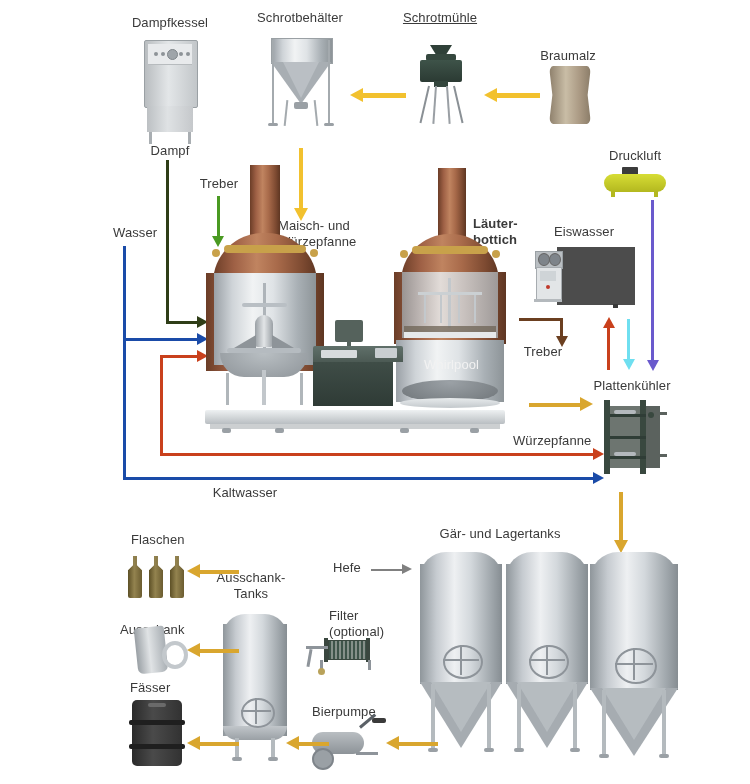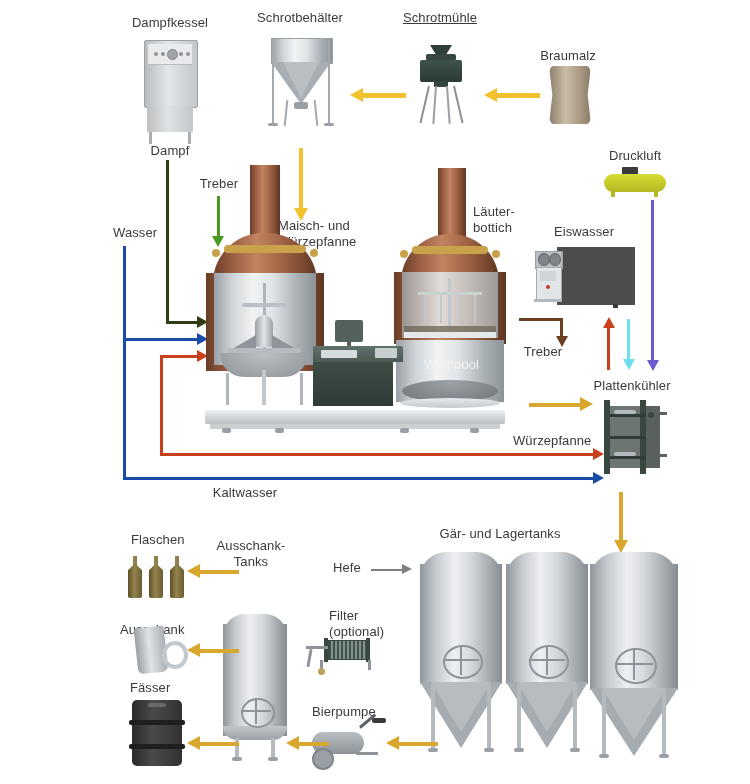--- a/index.html
+++ b/index.html
@@ -149,21 +149,21 @@
     <div style="position:absolute;left:34px;top:170px;width:22px;height:13px;background:#8e9499;clip-path:polygon(0 100%,100% 0,100% 100%);"></div>
     <div style="position:absolute;left:72px;top:170px;width:22px;height:13px;background:#8e9499;clip-path:polygon(0 0,100% 100%,0 100%);"></div>
 
     <div style="position:absolute;left:20px;top:188px;width:88px;height:24px;background:radial-gradient(ellipse at 50% 0,#b9bfc3,#8e9499);border-radius:0 0 44px 44px;"></div>
 
     <div style="position:absolute;left:26px;top:208px;width:3px;height:32px;background:#b0b6ba;"></div>
     <div style="position:absolute;left:100px;top:208px;width:3px;height:32px;background:#b0b6ba;"></div>
     <div style="position:absolute;left:62px;top:205px;width:4px;height:35px;background:#c2c7cb;"></div>
   </div>
 
-  <div class="lbl" style="left:473px;top:204px;"><span style="white-space:pre-line;">Läuter-
+  <div class="lbl" style="left:473px;top:216px;font-weight:bold;"><span style="white-space:pre-line;">Läuter-
 bottich</span></div>
 
   <div class="eq" style="left:390px;top:168px;width:130px;height:250px;">
     <div class="copper" style="position:absolute;left:48px;top:0;width:28px;height:70px;"></div>
     <div class="copper" style="position:absolute;left:11px;top:66px;width:98px;height:48px;border-radius:49px 49px 0 0;"></div>
     <div style="position:absolute;left:22px;top:78px;width:76px;height:8px;background:#c8a14a;border-radius:4px;"></div>
     <div class="rnd" style="position:absolute;left:10px;top:82px;width:8px;height:8px;background:#c8a14a;"></div>
     <div class="rnd" style="position:absolute;left:102px;top:82px;width:8px;height:8px;background:#c8a14a;"></div>
 
     <div class="copper" style="position:absolute;left:4px;top:104px;width:112px;height:72px;"></div>
@@ -326,21 +326,21 @@
     <div style="position:absolute;left:60px;top:0px;width:14px;height:5px;background:#3a3a3a;border-radius:2px;"></div>
     <div style="position:absolute;left:44px;top:34px;width:22px;height:3px;background:#8e949a;"></div>
   </div>
 
   <div style="position:absolute;left:398px;top:742px;width:40px;height:4px;background:#d9a62e;"></div>
   <div class="ahead" style="left:386px;top:736px;border-top:7px solid transparent;border-bottom:7px solid transparent;border-right:13px solid #d9a62e;"></div>
 
   <div style="position:absolute;left:297px;top:742px;width:32px;height:4px;background:#d9a62e;"></div>
   <div class="ahead" style="left:286px;top:736px;border-top:7px solid transparent;border-bottom:7px solid transparent;border-right:13px solid #d9a62e;"></div>
 
-  <div class="lbl c" style="left:251px;top:538px;text-align:center;"><span style="white-space:pre-line;">Ausschank-
+  <div class="lbl c" style="left:251px;top:570px;text-align:center;"><span style="white-space:pre-line;">Ausschank-
 Tanks</span></div>
   <div class="eq" style="left:223px;top:614px;width:64px;height:146px;">
     <div class="metal-v" style="position:absolute;left:0;top:10px;width:64px;height:112px;"></div>
     <div class="metal-v" style="position:absolute;left:0;top:0;width:64px;height:22px;border-radius:32px 32px 0 0;"></div>
     <div style="position:absolute;left:0;top:112px;width:64px;height:14px;background:linear-gradient(180deg,#c1c6ca,#9aa0a5);border-radius:0 0 32px 32px;"></div>
     <div class="rnd" style="position:absolute;left:18px;top:84px;width:30px;height:26px;border:2px solid #8e949a;"></div>
     <div style="position:absolute;left:18px;top:96px;width:30px;height:2px;background:#8e949a;"></div>
     <div style="position:absolute;left:32px;top:84px;width:2px;height:26px;background:#8e949a;"></div>
     <div style="position:absolute;left:12px;top:124px;width:4px;height:22px;background:#b4babe;"></div>
     <div style="position:absolute;left:48px;top:124px;width:4px;height:22px;background:#b4babe;"></div>

